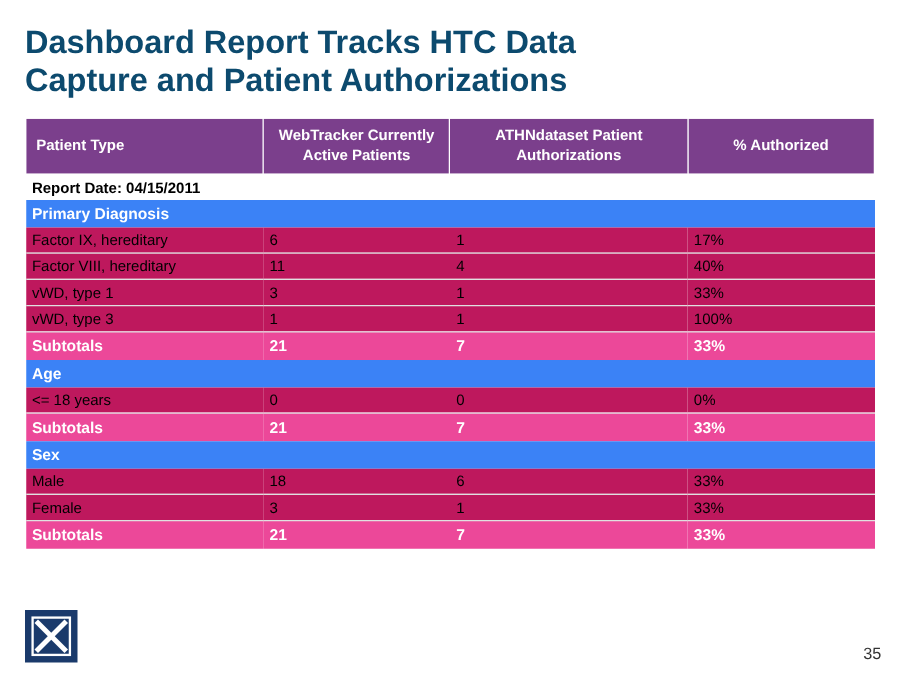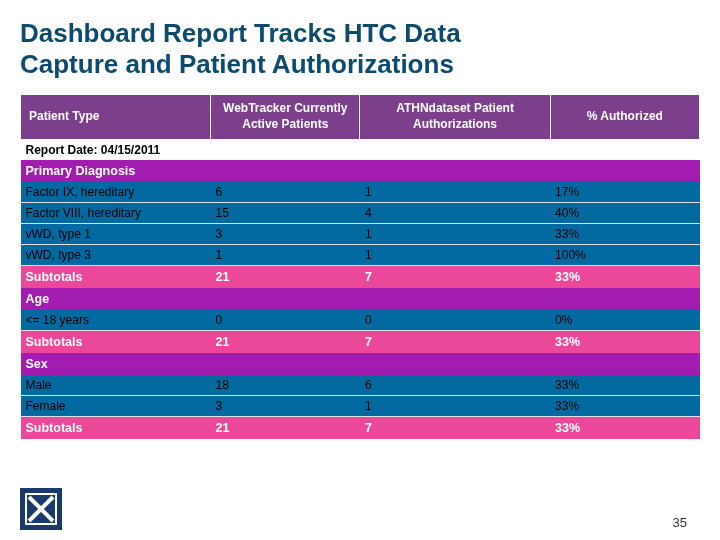--- a/index.html
+++ b/index.html
@@ -55,32 +55,32 @@
 
     .report-date-row td {
       padding: 3px 5px;
       font-size: 12px;
       font-weight: bold;
       color: #000000;
       background: #ffffff;
     }
 
     .section-header-row td {
-      background-color: #a21caf;
+      background-color: #3b82f6;
       color: #ffffff;
       font-weight: bold;
       padding: 4px 5px;
       font-size: 12.5px;
     }
 
     .data-row td {
       padding: 3px 5px;
       border-bottom: 1px solid #e0e0e0;
       color: #000000;
-      background: #0369a1;
+      background: #be185d;
       font-size: 12px;
     }
 
     .data-row td:first-child {
       text-align: left;
     }
 
     .data-row td:not(:first-child) {
       text-align: left;
     }
@@ -94,21 +94,21 @@
     }
 
     .col-patient-type { width: 28%; }
     .col-webtracker { width: 22%; }
     .col-athn { width: 28%; }
     .col-percent { width: 22%; }
 
     .page-number {
       position: absolute;
       bottom: 10px;
-      right: 33px;
+      right: 15px;
       font-size: 13px;
       color: #333333;
     }
 
     .logo-box {
       position: absolute;
       bottom: 10px;
       left: 20px;
       width: 42px;
       height: 42px;
@@ -153,21 +153,21 @@
             <td colspan="4">Primary Diagnosis</td>
           </tr>
           <tr class="data-row">
         <td>Factor IX, hereditary</td>
         <td>6</td>
         <td>1</td>
         <td>17%</td>
       </tr>
           <tr class="data-row">
         <td>Factor VIII, hereditary</td>
-        <td>15</td>
+        <td>11</td>
         <td>4</td>
         <td>40%</td>
       </tr>
           <tr class="data-row">
         <td>vWD, type 1</td>
         <td>3</td>
         <td>1</td>
         <td>33%</td>
       </tr>
           <tr class="data-row">

